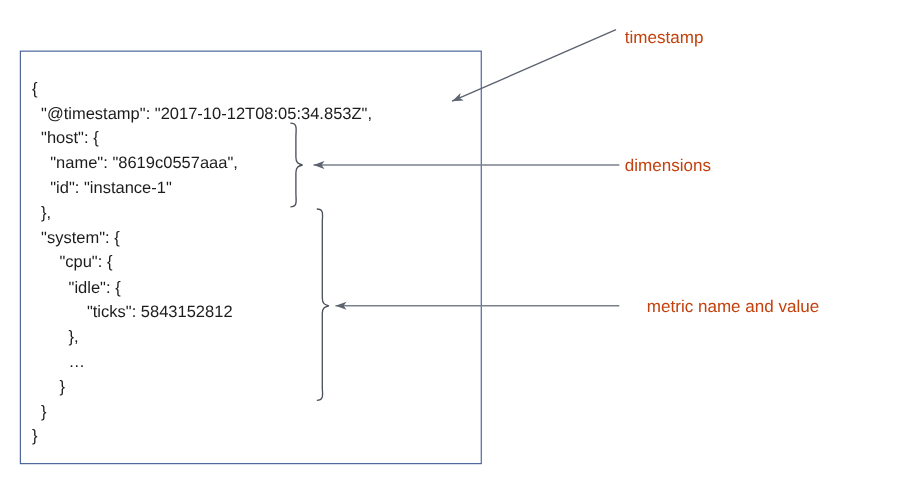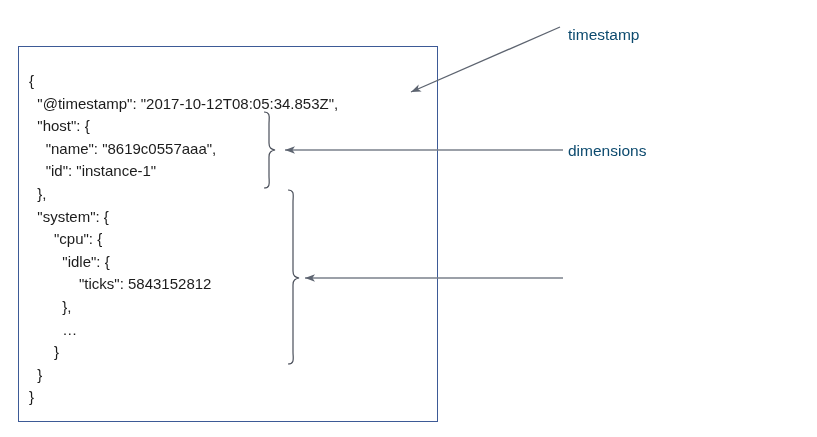--- a/index.html
+++ b/index.html
@@ -47,21 +47,21 @@
     white-space: pre;
     display: block;
     height: 22.6px;
   }
 
   
   .annotation-label {
     position: absolute;
     font-family: "Liberation Sans", sans-serif;
     font-size: 15.5px;
-    color: #0c4a6e;
+    color: #c2410c;
     white-space: nowrap;
   }
   #label-timestamp { left: 568px; top: 26px; }
   #label-dimensions { left: 568px; top: 142px; text-align: right; }
   #label-metric { left: 588px; top: 271px; }
 
   
   #overlay {
     position: absolute;
     left: 0;
@@ -117,14 +117,15 @@
                C 295 279, 293 280, 293 285
                L 293 352
                C 293 358, 295 364, 288 364" fill="none" stroke="#4a4f5a" stroke-width="1.2"></path>
     </g>
   </svg>
 
   <div class="annotation-label" id="label-timestamp">timestamp</div>
 
   <div class="annotation-label" id="label-dimensions">dimensions</div>
 
+  <div class="annotation-label" id="label-metric">metric name and value</div>
 
 </div>
 
 </body></html>

